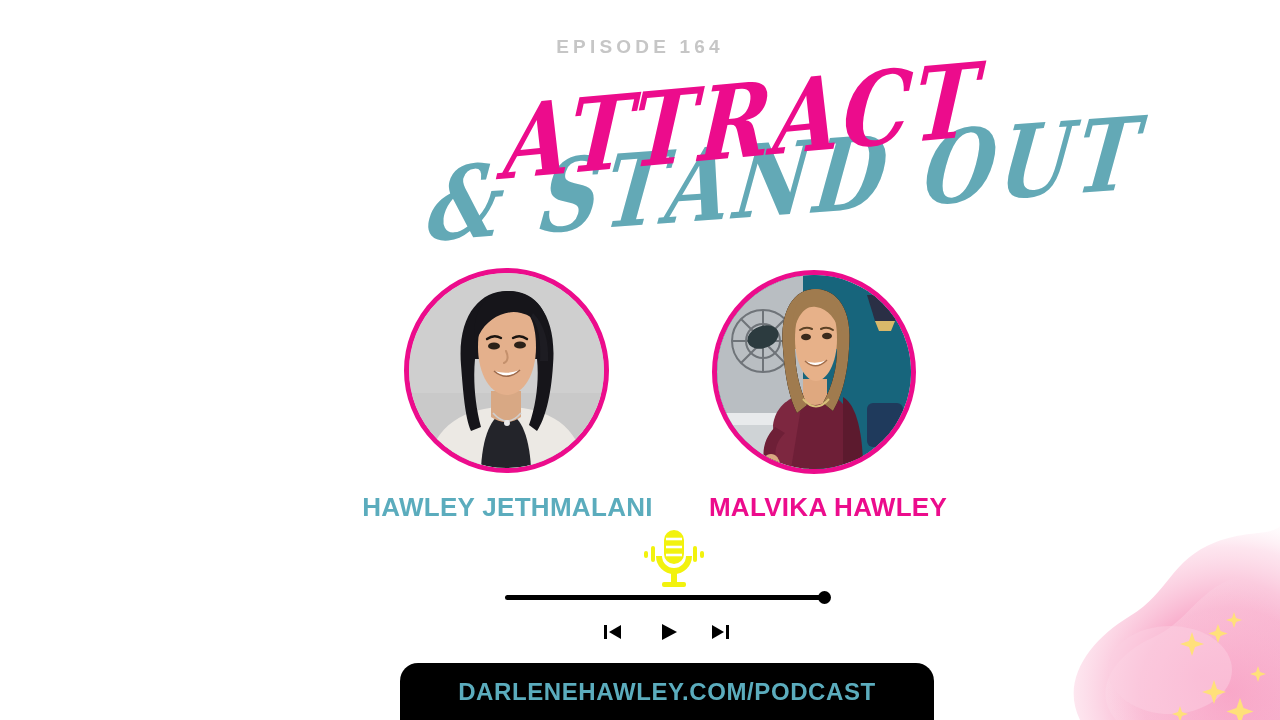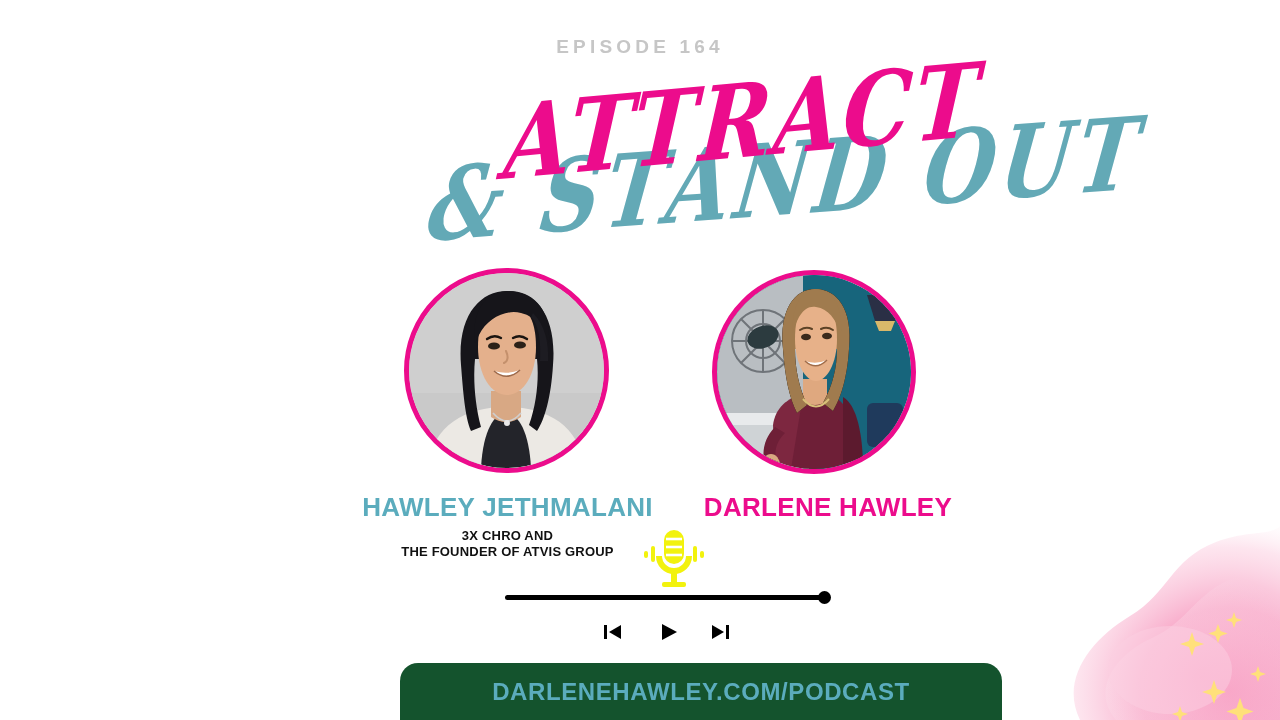--- a/index.html
+++ b/index.html
@@ -91,22 +91,22 @@
     position:absolute; left:818px; top:591px;
     width:13px; height:13px; border-radius:50%; background:#000000;
   }
   .player-btn { position:absolute; top:621px; width:26px; height:22px; }
   #btn-prev { left:600px; }
   #btn-play { left:656px; }
   #btn-next { left:707px; }
 
   
   #url-banner {
-    position:absolute; left:400px; top:663px; width:602px; height:57px;
-    background:#14532d;
+    position:absolute; left:400px; top:663px; width:534px; height:57px;
+    background:#000000;
     border-radius:18px 18px 0 0;
     display:flex; align-items:center; justify-content:center;text-align:center;
   }
   #url-text {
     font-size:24px; font-weight:bold; letter-spacing:0.6px;
     color:#5BACBD;
   }
 </style>
 </head>
 <body>
@@ -227,24 +227,22 @@
 
         <path d="M 88 86 q 11 9 22 -1 q -11 5 -22 1 z" fill="#ffffff"></path>
         <path d="M 88 86 q 11 10 22 -1" stroke="#a06d4b" stroke-width="1.5" fill="none"></path>
 
         <path d="M 86 124 q 13 15 26 0" stroke="#d9c07a" stroke-width="2" fill="none"></path>
       </svg>
     </div>
   </div>
 
   <div class="guest-name" id="name-left">HAWLEY JETHMALANI</div>
-  <div class="guest-name" id="name-right">DARLENE HAWLEY</div>
-
-  <div class="guest-role" id="role-left">3X CHRO AND
-THE FOUNDER OF ATVIS GROUP</div>
+  <div class="guest-name" id="name-right">MALVIKA HAWLEY</div>
+
 
   <div id="mic-icon">
     <svg width="72" height="62" viewBox="0 0 72 62">
       <g fill="#F2F20D">
         <rect x="26" y="2" width="20" height="34" rx="10"></rect>
         <rect x="33" y="44" width="6" height="14"></rect>
         <rect x="24" y="54" width="24" height="5" rx="2"></rect>
         <path d="M 18 28 a 18 18 0 0 0 36 0 h -6 a 12 12 0 0 1 -24 0 z"></path>
         <rect x="13" y="18" width="4" height="16" rx="2"></rect>
         <rect x="6" y="23" width="4" height="7" rx="2"></rect>

